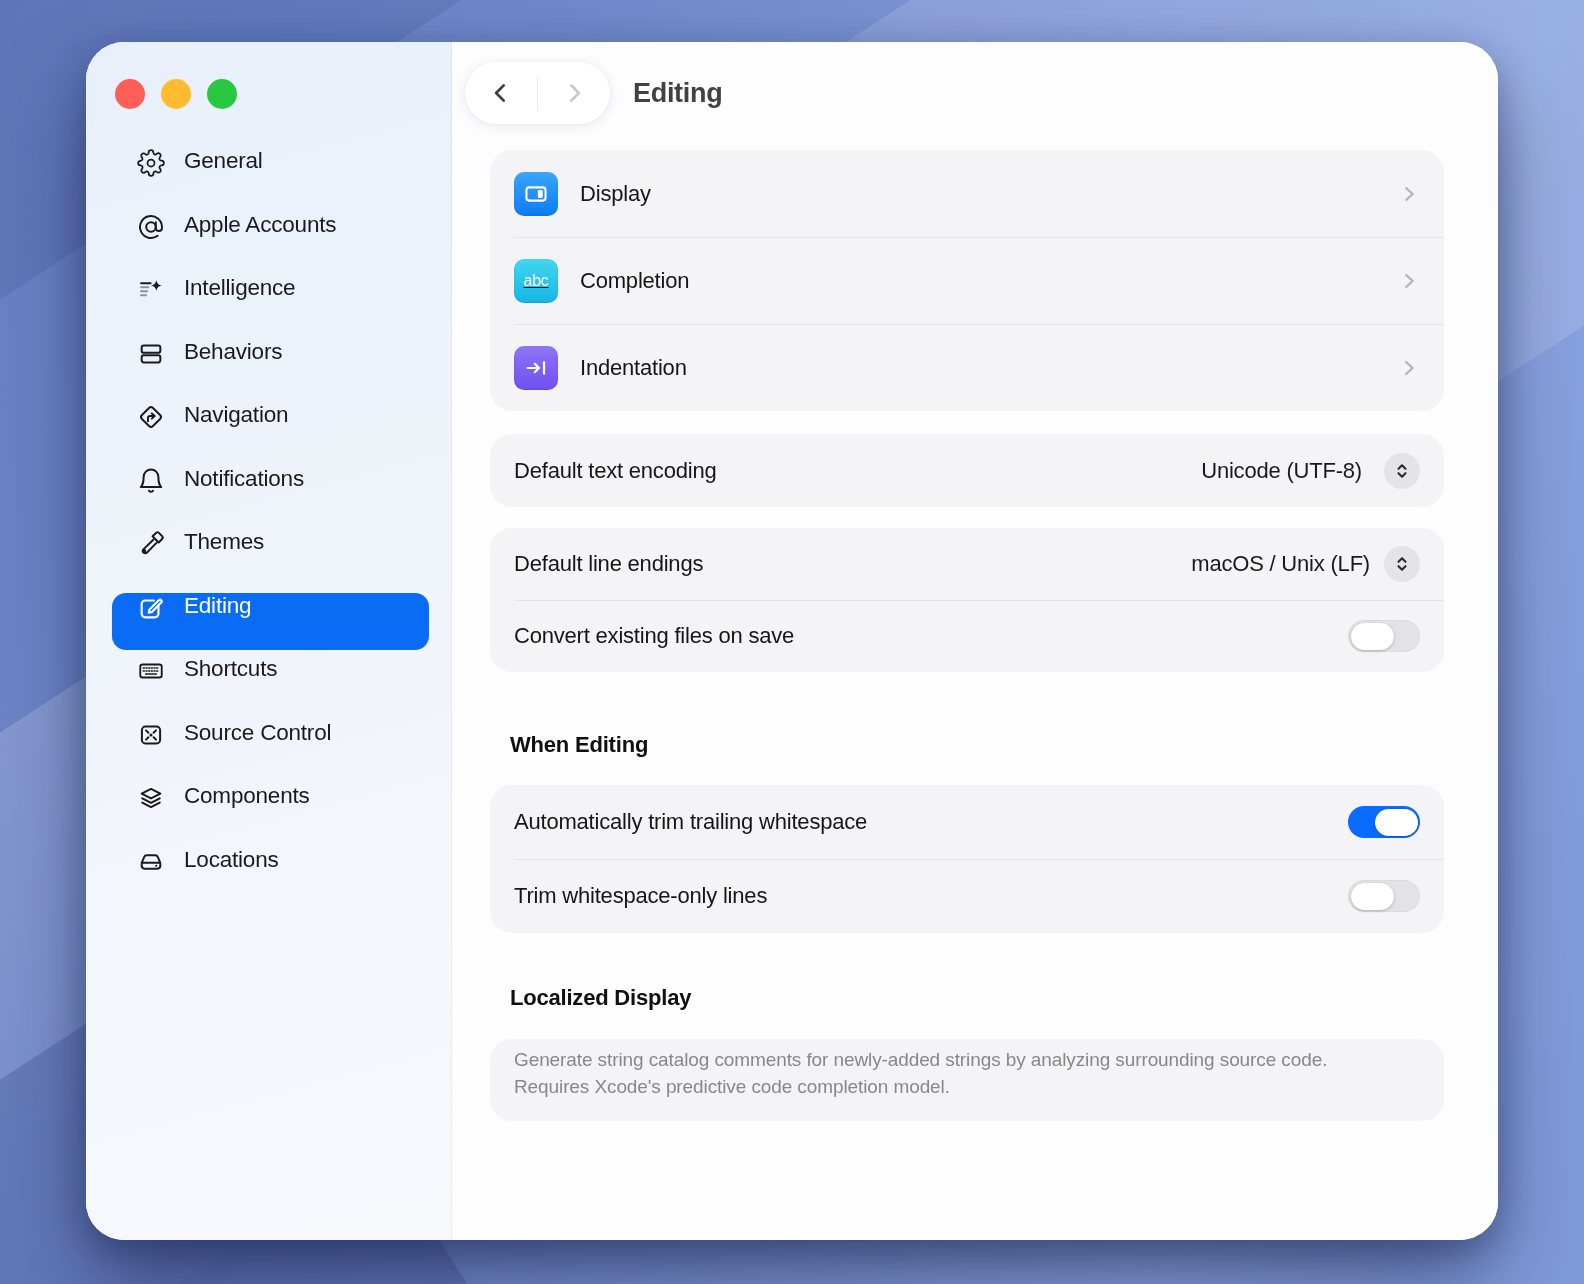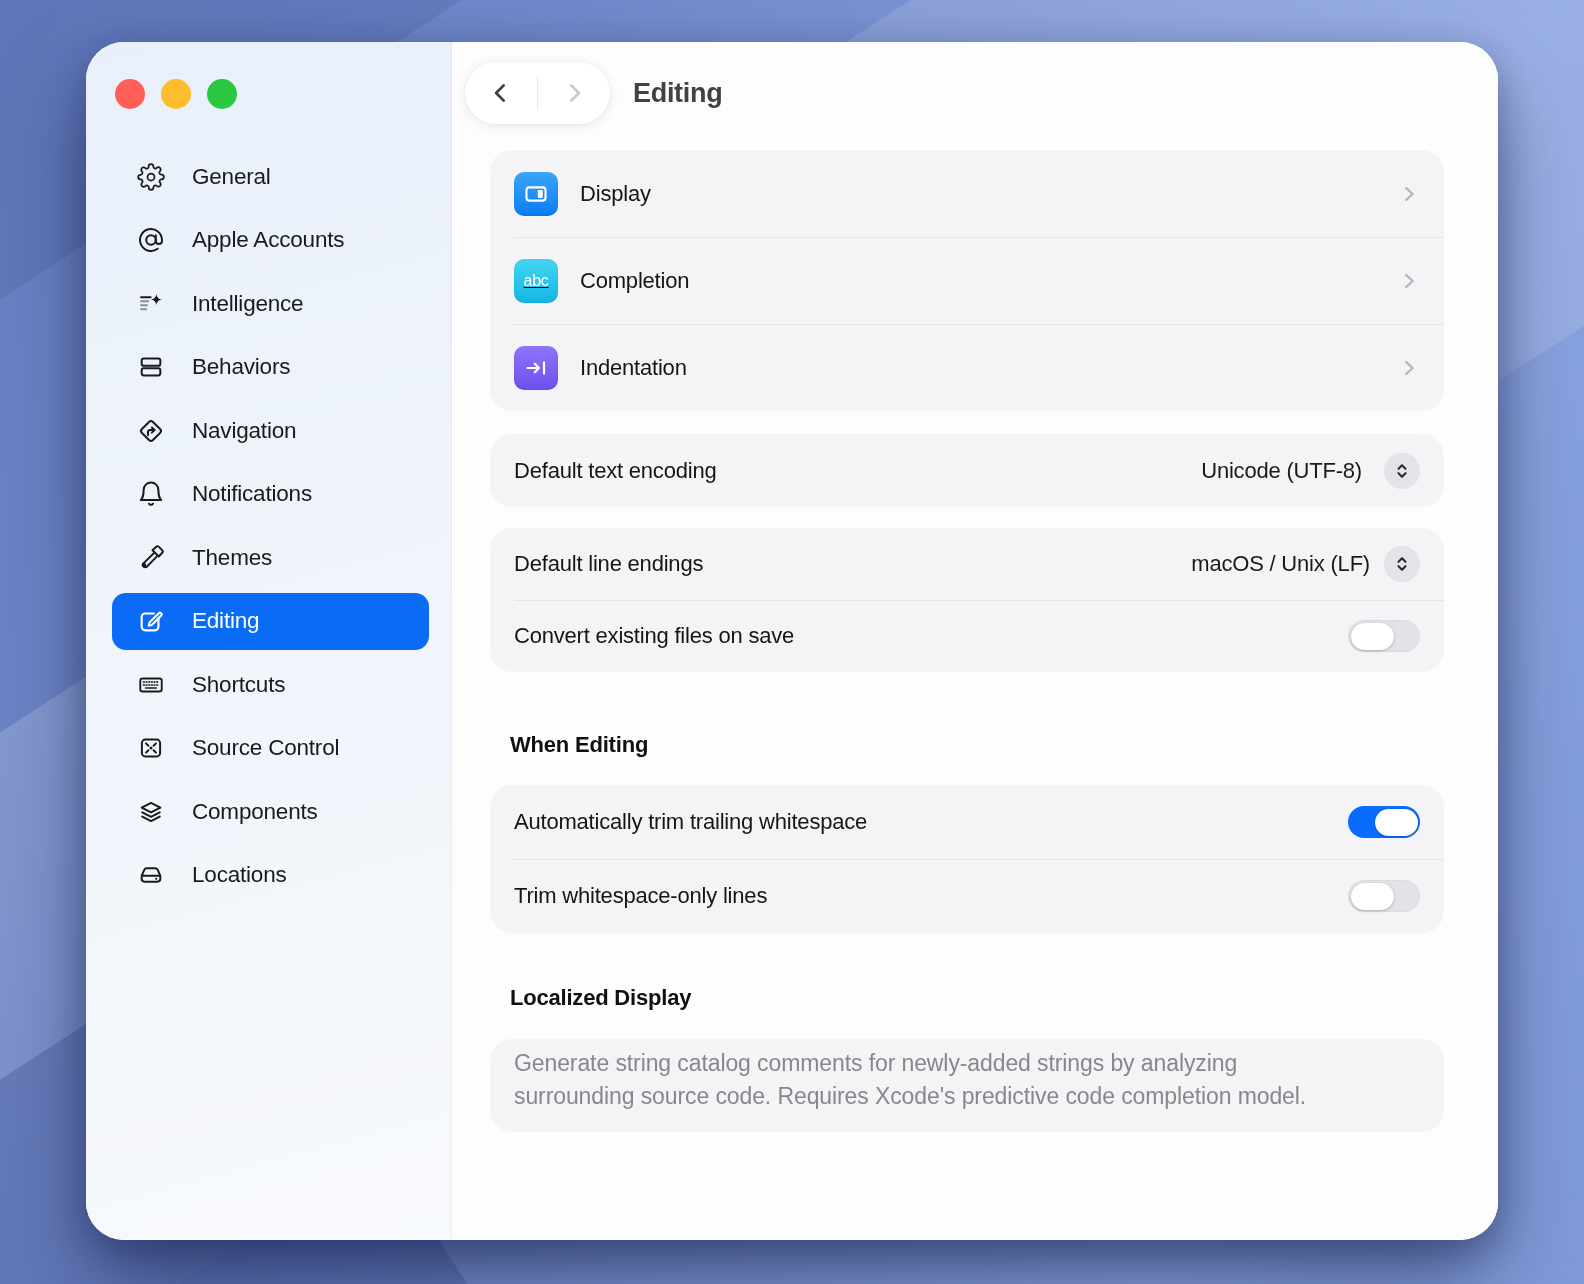--- a/index.html
+++ b/index.html
@@ -30,22 +30,22 @@
   
   .sidebar {
     width:366px; flex:0 0 366px; position:relative;
     background:linear-gradient(165deg,#e9f0fa 0%,#f1f5fb 55%,#f7f9fd 100%);
     border-right:1px solid rgba(0,0,0,.045);
   }
   .traffic { position:absolute; top:37px; left:29px; display:flex; gap:16px; }
   .light { width:30px; height:30px; border-radius:50%; }
   .nav-list { list-style:none; position:absolute; top:106px; left:0; right:0; }
   .nav-item {
-    display:flex; align-items:center; height:57px; margin:0 22px 6.5px 26px;
-    border-radius:14px; padding-left:24px; color:#1a1a1c; cursor:default;gap:8px;
+    display:flex; height:57px; margin:0 22px 6.5px 26px;
+    border-radius:14px; padding-left:24px; color:#1a1a1c; cursor:default;
   }
   .nav-item .s-icon { width:30px; height:30px; flex:0 0 30px; display:flex; align-items:center; justify-content:center; }
   .nav-item .s-label { margin-left:18px; font-size:22.5px; letter-spacing:-.2px; }
   .nav-item.selected { background:#0a6cf5; color:#fff; }
   .nav-item.selected .s-label { color:#fff; font-weight:500; }
 
   
   .main { flex:1; position:relative; background:#fdfdfe; }
   .hist-pill {
     position:absolute; left:13px; top:20px; width:145px; height:62px; border-radius:31px;
@@ -98,21 +98,21 @@
   .toggle.off .knob { left:2.5px; }
 
   .sect-head { font-size:22px; font-weight:700; color:#101012; letter-spacing:-.2px; }
   .sect-head.we { margin:60px 0 27px 20px; }
   .sect-head.ls { margin:52px 0 28px 20px; }
   .gap-a { height:23px; } .gap-b { height:21px; }
 
   .loc-card { padding:0 0 20px 0; }
   .loc-top { display:flex; align-items:center; padding:18px 24px 0 24px; }
   .loc-desc {
-    padding:8px 24px 0 24px; font-size:23px; line-height:1.42; color:#87878c;
+    padding:8px 24px 0 24px; font-size:19px; line-height:1.42; color:#87878c;
     letter-spacing:-.1px; max-width:886px;
   }
   svg { display:block; }
 </style>
 </head>
 <body>
 
 <div class="band band1"></div>
 <div class="band band2"></div>
 <div class="band band3"></div>

